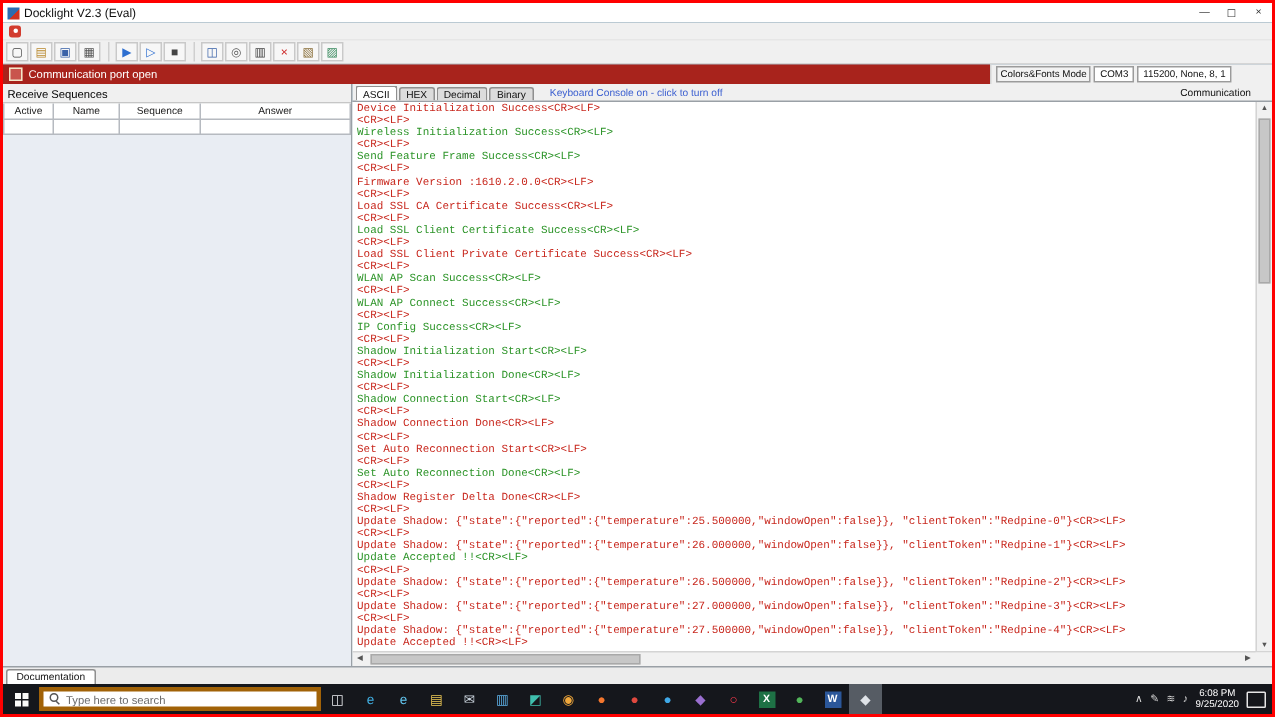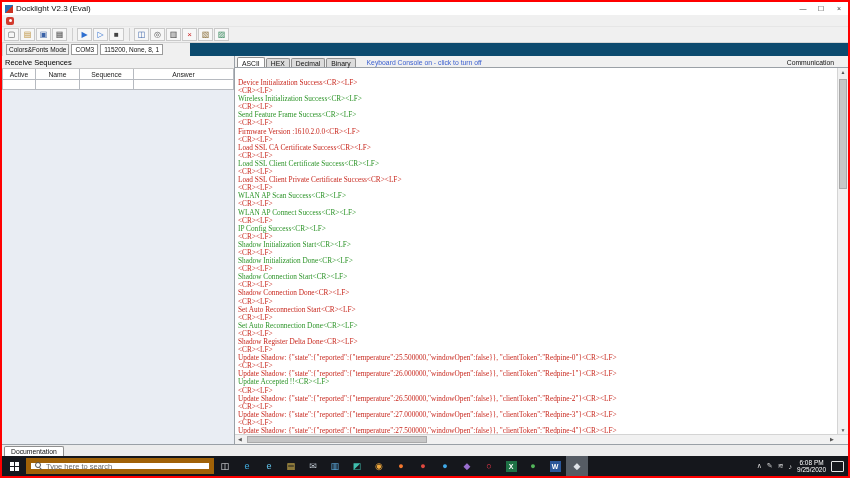--- a/index.html
+++ b/index.html
@@ -62,22 +62,22 @@
   .right-panel{flex:1;display:flex;flex-direction:column;min-width:0;background:#f0f0f0;}
   .tabstrip{height:12px;flex:none;display:flex;align-items:flex-end;border-bottom:1px solid #9aa0a6;padding-left:2px;box-sizing:border-box;}
   .tabs{display:flex;align-items:flex-end;}
   .tab{font-size:6.8px;color:#111;padding:1px 4px 0 4px;border:1px solid #8f8f8f;border-bottom:none;background:#dcdcdc;
     margin-right:1px;border-radius:2px 2px 0 0;height:9px;display:flex;align-items:center;box-sizing:border-box;}
   .tab.active{background:#ffffff;height:10px;}
   .console-link{font-size:6.8px;color:#3b5fd0;margin-left:10px;padding-bottom:1px;white-space:nowrap;}
   .comm-label{margin-left:auto;font-size:6.8px;color:#111;padding:0 14px 1px 0;white-space:nowrap;}
 
   .log-wrap{flex:1;display:flex;min-height:0;background:#fff;}
-  .log{flex:1;overflow:hidden;font-family:Liberation Serif, serif;font-size:7.3px;line-height:8.1px;
-    padding:11px 0 0 3px;white-space:pre;}
+  .log{flex:1;overflow:hidden;font-family:Liberation Mono, monospace;font-size:7.3px;line-height:8.1px;
+    padding:1px 0 0 3px;white-space:pre;}
   .log-line.red{color:#c8281e;}
   .log-line.green{color:#2c9428;}
   .vscroll{width:11px;flex:none;background:#f1f1f1;border-left:1px solid #d4d4d4;display:flex;flex-direction:column;
     align-items:center;box-sizing:border-box;}
   .sarrow{font-size:5px;color:#555;line-height:8px;width:100%;text-align:center;flex:none;}
   .vtrack{flex:1;position:relative;width:100%;}
   .vthumb{position:absolute;top:3px;left:1px;right:1px;height:110px;background:#c7c7c7;border:1px solid #a9a9a9;box-sizing:border-box;}
   .hscroll{height:10px;flex:none;background:#f1f1f1;border-top:1px solid #d4d4d4;display:flex;align-items:center;box-sizing:border-box;}
   .hscroll .sarrow{width:10px;line-height:9px;}
   .htrack{flex:1;position:relative;height:100%;}
@@ -87,21 +87,21 @@
   
   .docbar{height:12px;flex:none;background:#ececec;border-top:1px solid #9aa0a6;display:flex;align-items:flex-end;padding-left:2px;box-sizing:border-box;}
   .doc-tab{background:#fff;border:1px solid #8f8f8f;border-bottom:none;font-size:6.8px;color:#111;padding:0 6px;height:10px;
     display:flex;align-items:center;box-sizing:border-box;border-radius:2px 2px 0 0;}
 
   
   .taskbar{height:20px;flex:none;background:#15171c;display:flex;align-items:center;color:#e8e8e8;}
   .start{width:24px;height:100%;display:flex;align-items:center;justify-content:center;flex:none;}
   .winlogo{display:grid;grid-template-columns:4px 4px;grid-gap:1px;}
   .winlogo i{width:4px;height:4px;background:#fbfbfb;display:block;}
-  .searchbox{width:188px;height:16px;background:#fff;display:flex;align-items:center;gap:3px;padding-left:4px;flex:none;box-sizing:border-box;border:5px solid #a16207;}
+  .searchbox{width:188px;height:16px;background:#fff;display:flex;align-items:center;gap:3px;padding-left:4px;flex:none;box-sizing:border-box;border:3px solid #a16207;}
   .mag{width:8px;height:8px;position:relative;display:inline-block;flex:none;}
   .mag::before{content:"";position:absolute;width:4px;height:4px;border:1px solid #555;border-radius:50%;left:0;top:0;}
   .mag::after{content:"";position:absolute;width:3px;height:1px;background:#555;transform:rotate(45deg);left:4px;top:6px;}
   .search-input{border:none;outline:none;background:transparent;font-size:7.5px;flex:1;min-width:0;font-family:"Liberation Sans",sans-serif;color:#333;padding:0;}
   .search-input::placeholder{color:#6a6a6a;}
   .tb-icons{display:flex;height:100%;align-items:center;}
   .tb-icon{width:22px;height:100%;display:flex;align-items:center;justify-content:center;font-size:9px;box-sizing:border-box;}
   .tb-icon.active{background:#565c64;}
   .glyph-box{width:11px;height:11px;display:flex;align-items:center;justify-content:center;font-size:7px;font-weight:bold;}
   .tray{margin-left:auto;display:flex;align-items:center;gap:5px;padding-right:4px;}
@@ -141,20 +141,24 @@
         <span class="tb-sep"></span>
         <span class="tool-btn" style="color: rgb(58, 98, 168);">◫</span>
         <span class="tool-btn" style="color: rgb(85, 85, 85);">◎</span>
         <span class="tool-btn" style="color: rgb(68, 68, 68);">▥</span>
         <span class="tool-btn" style="color: rgb(204, 34, 34);">×</span>
         <span class="tool-btn" style="color: rgb(138, 111, 58);">▧</span>
         <span class="tool-btn" style="color: rgb(58, 138, 95);">▨</span>
       </div>
 
     <div class="banner-row">
+      <div class="banner">
+        <span class="port-icon"></span>
+        <span>Communication port open</span>
+      </div>
       <div class="conn-controls">
         <span class="btn-cf">Colors&amp;Fonts Mode</span>
         <span class="conn-box">COM3</span>
         <span class="conn-box">115200, None, 8, 1</span>
       </div>
     </div>
 
     <div class="main">
       <div class="left-panel">
 

